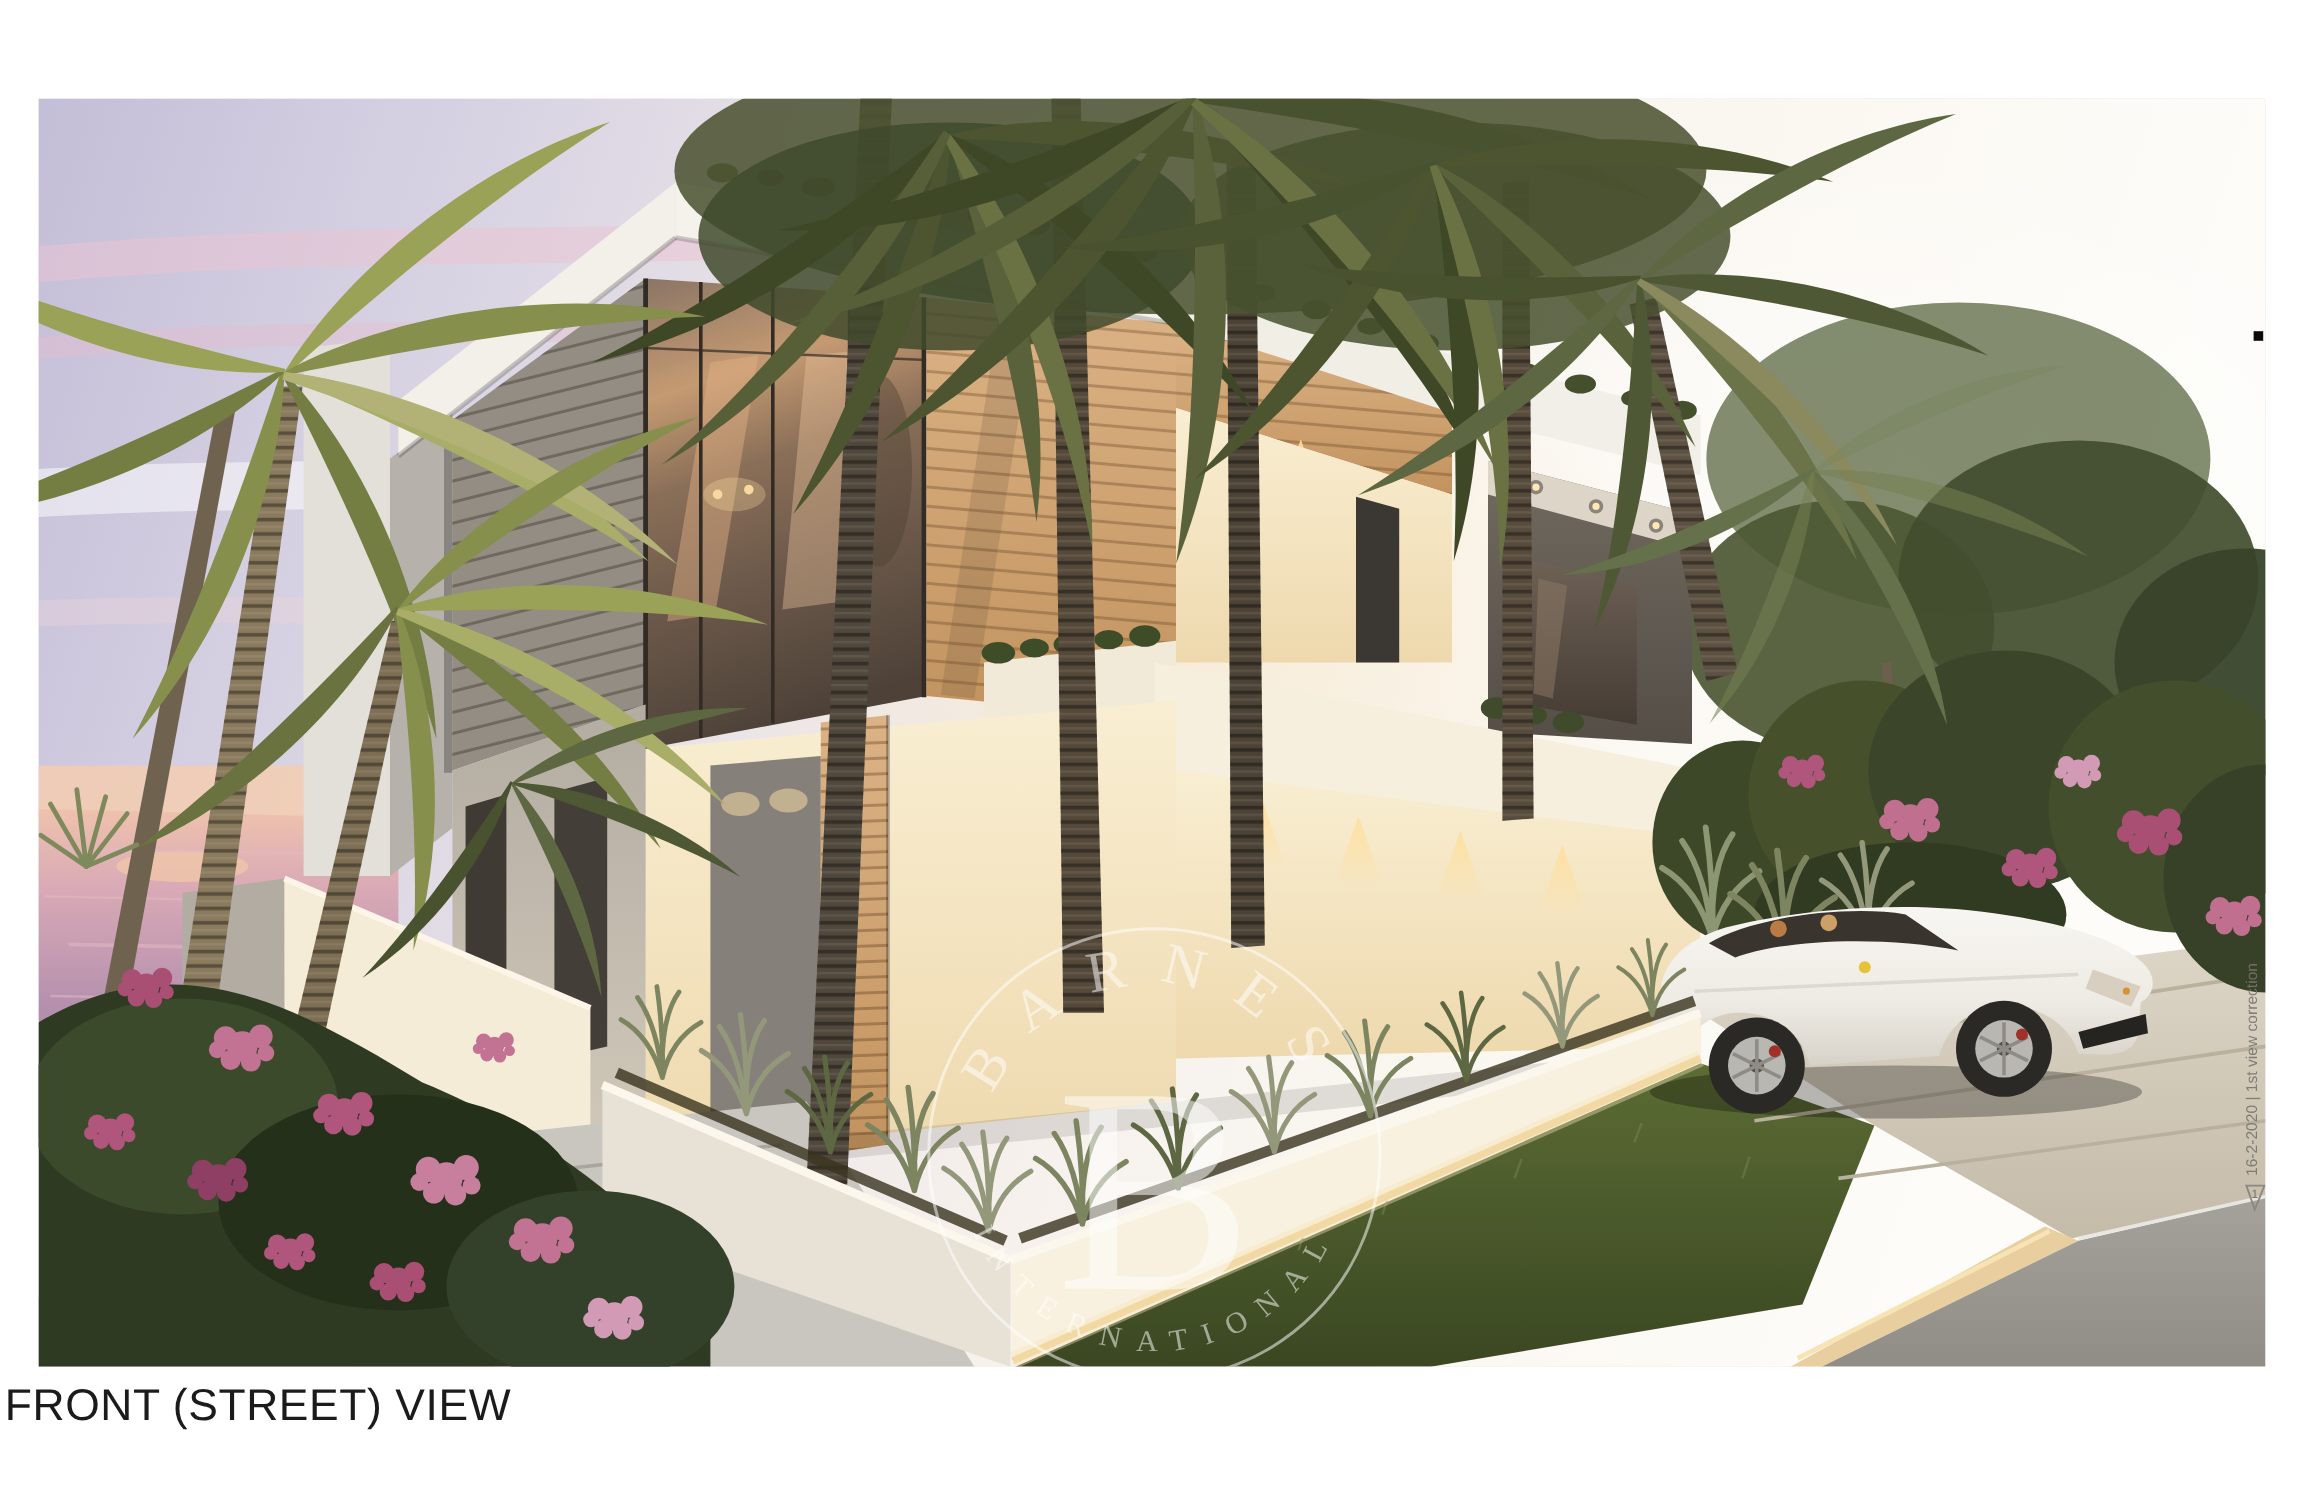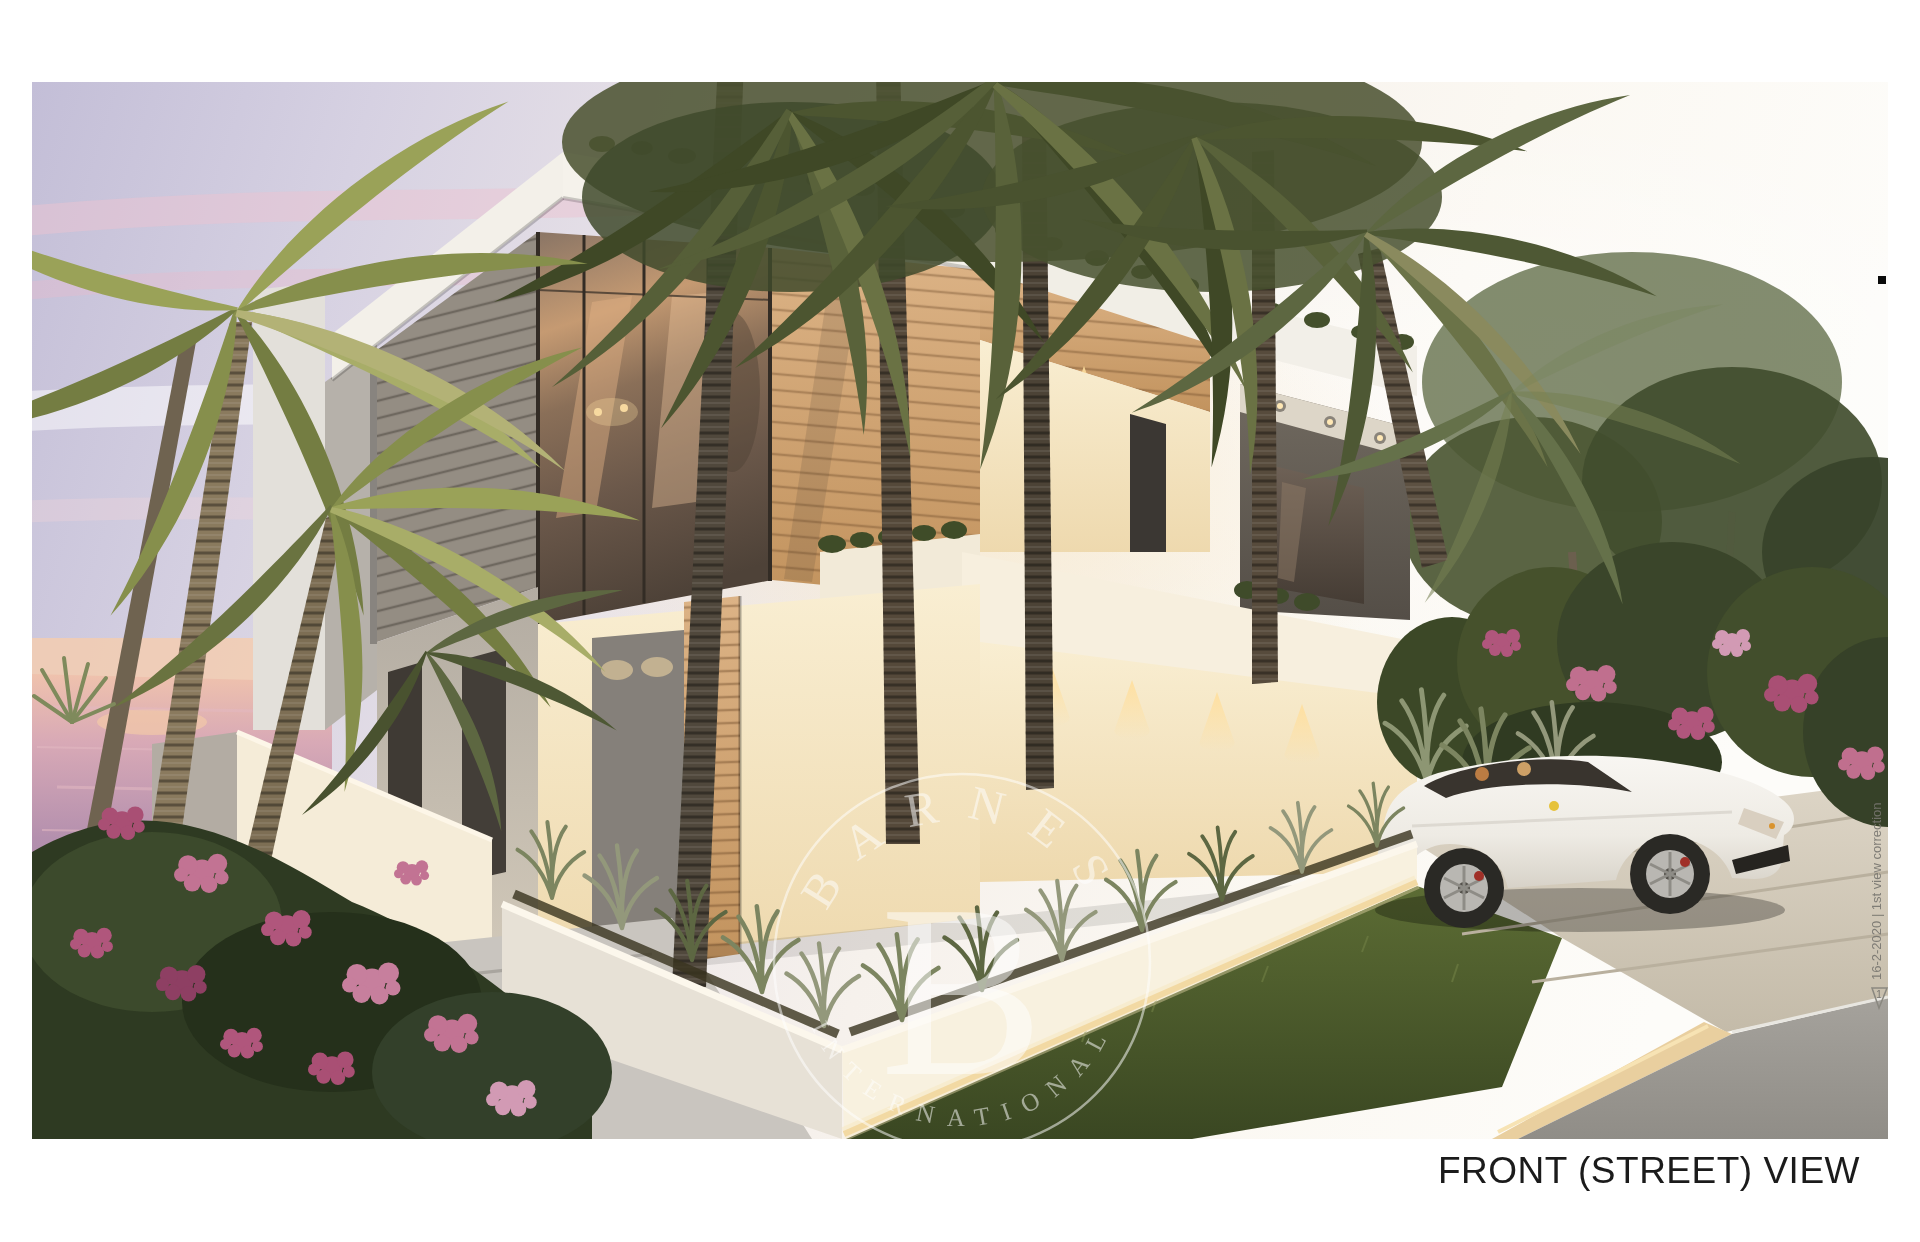--- a/index.html
+++ b/index.html
@@ -1,20 +1,20 @@
 <!DOCTYPE html>
 <html><head>
 <meta charset="utf-8">
 <style>
   html,body{margin:0;padding:0;background:#ffffff;}
   .page{position:relative;width:1920px;height:1242px;background:#ffffff;overflow:hidden;
         font-family:"Liberation Sans",sans-serif;}
   .photo{position:absolute;left:32px;top:82px;width:1856px;height:1057px;overflow:hidden;background:#efece9;}
   .photo svg{display:block;}
-  .caption{position:absolute;left:32px;top:1150px;width:1856px;text-align:right;
+  .caption{position:absolute;left:32px;top:1150px;width:1856px;text-align:left;
            transform:translateX(-28px);font-size:37px;letter-spacing:.5px;color:#1b1b1b;
            font-family:"Liberation Sans",sans-serif;}
   .wm-text{font-family:"Liberation Serif",serif;}
   .rev-text{font-family:"Liberation Sans",sans-serif;}
 </style>
 </head>
 <body>
 
 <div class="page">
 

